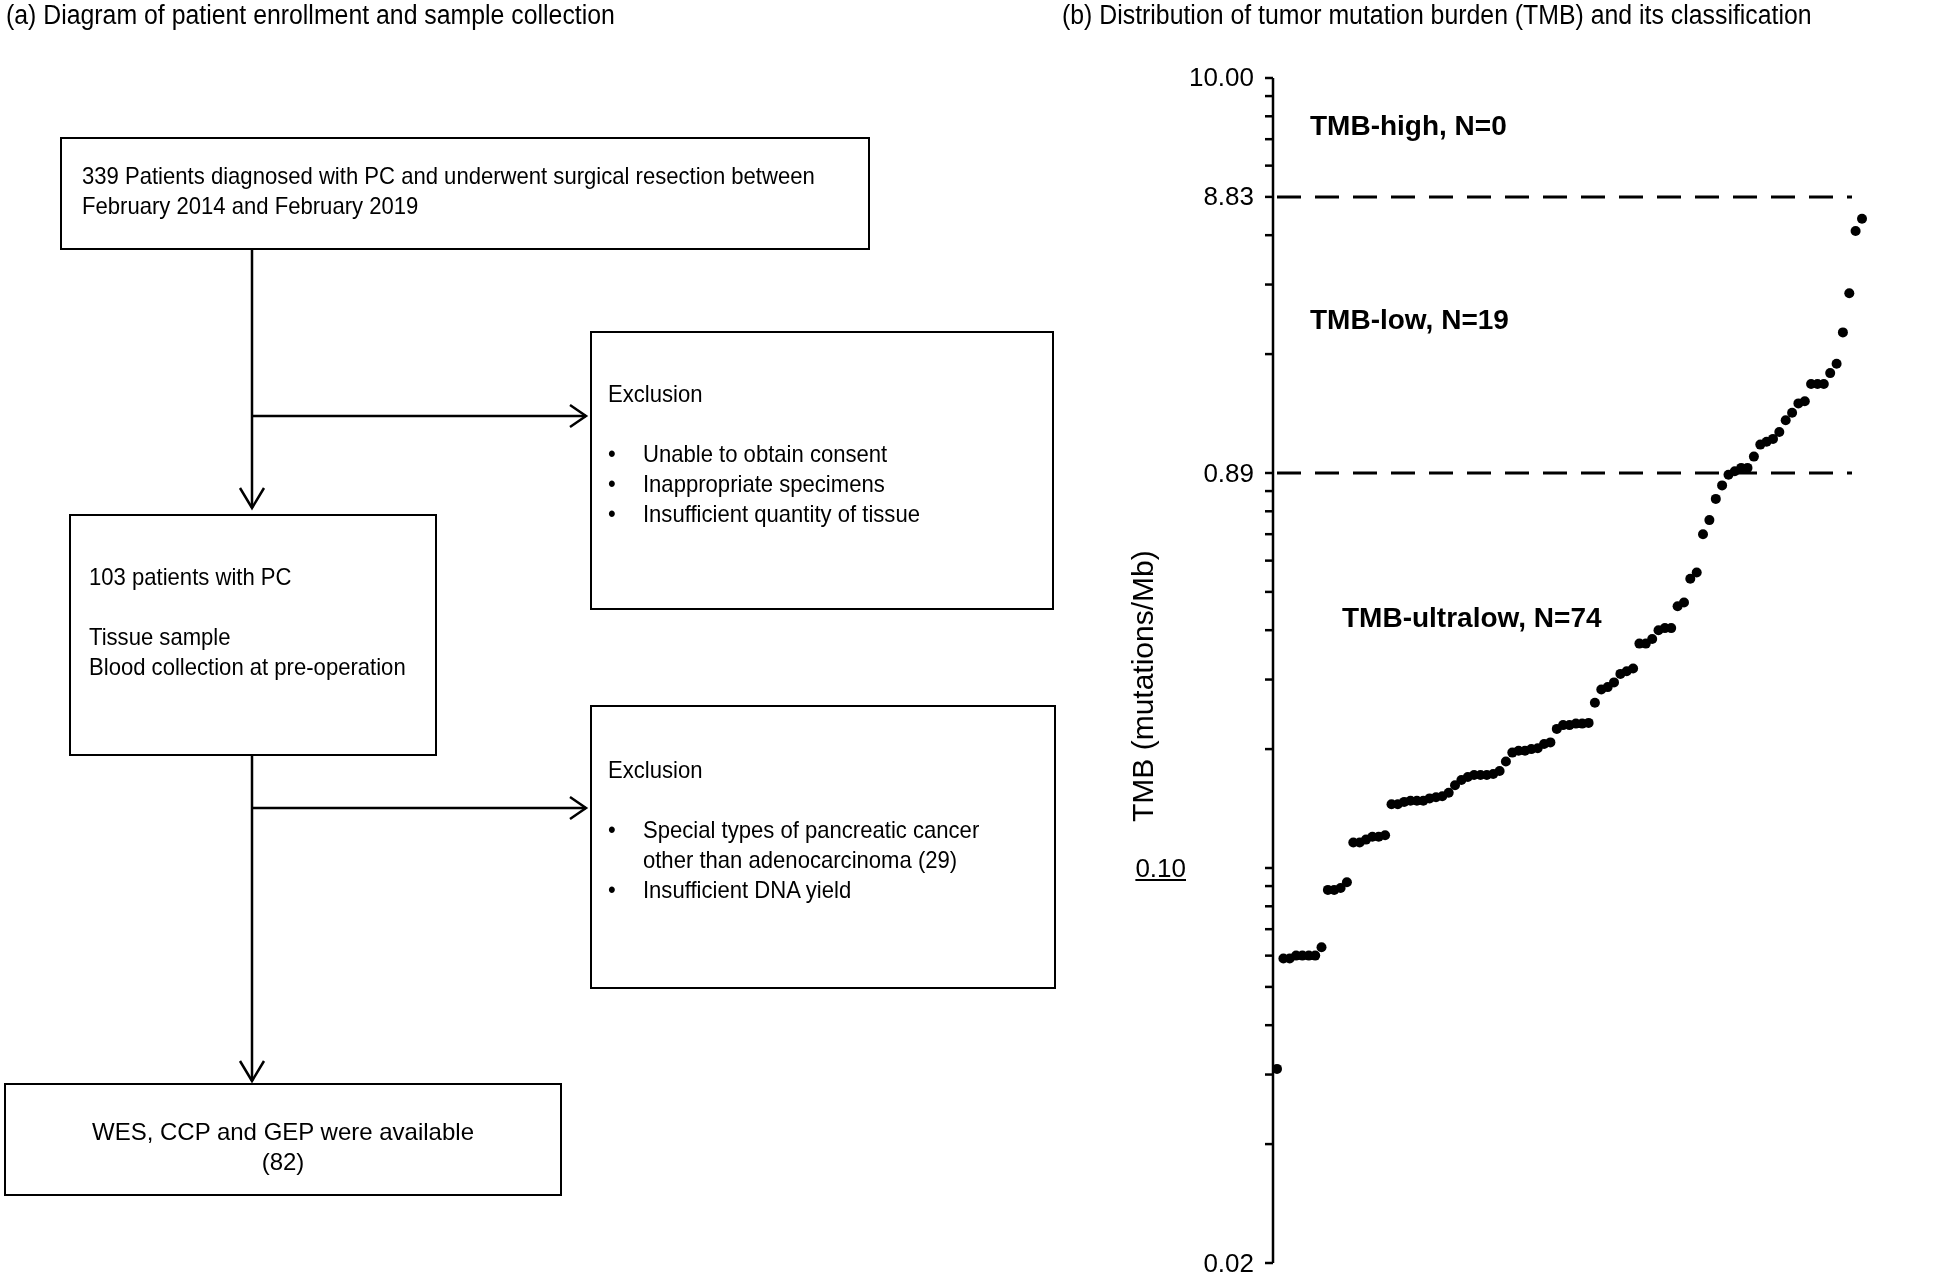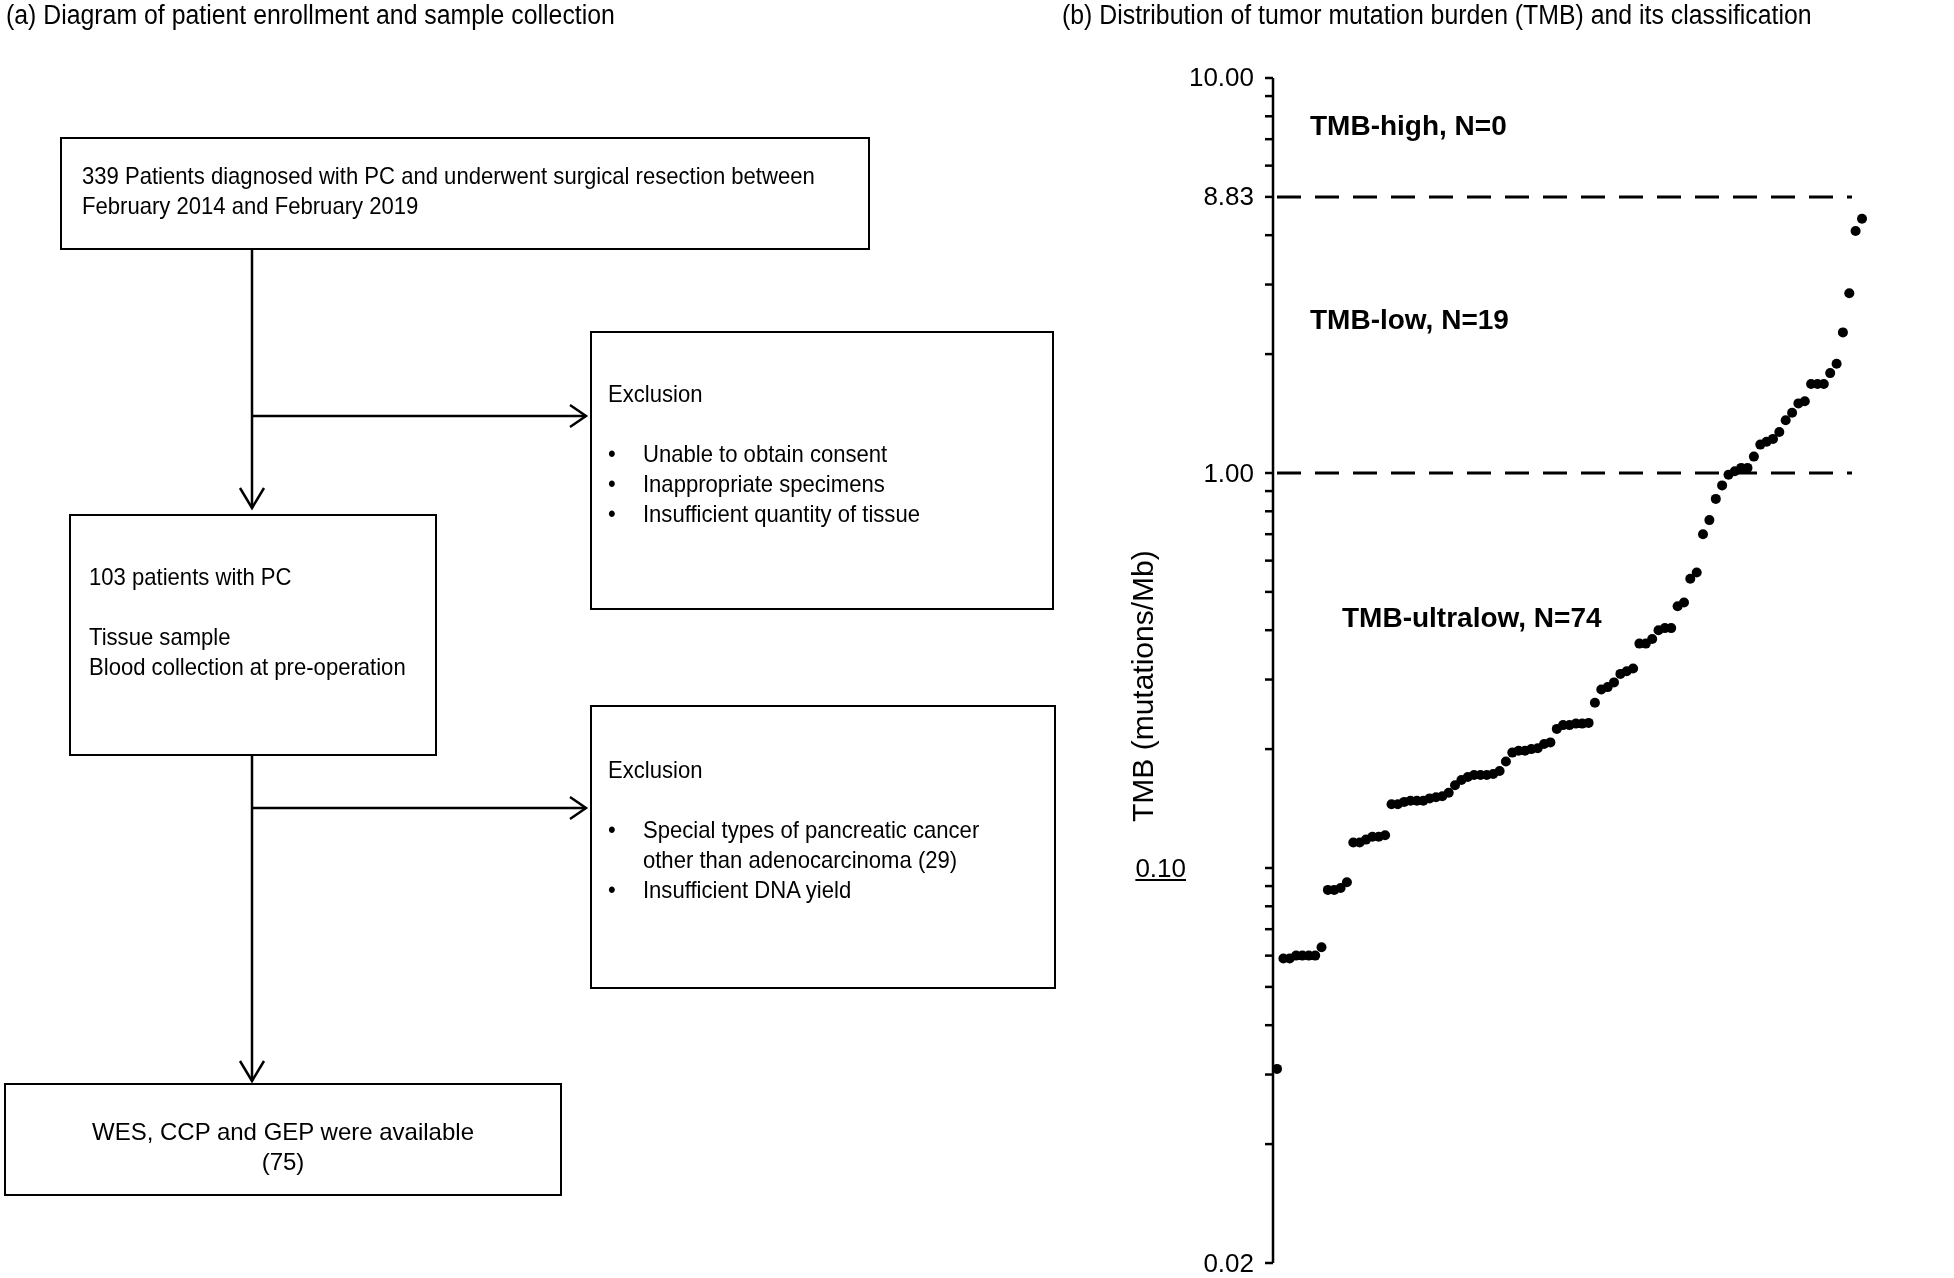--- a/index.html
+++ b/index.html
@@ -73,21 +73,21 @@
       <li class="nobullet" style="padding-left:38px;"><span>other than adenocarcinoma (29)</span></li>
       <li>Insufficient DNA yield</li>
     </ul>
   </div>
 </div>
 <style>.box li.nobullet::before{content:"";}</style>
 
 <div class="box" style="left:4px;top:1083px;width:558px;height:113px;">
   <div style="position:absolute;left:0;right:0;top:20px;text-align:center;margin-top:12px;">
     <div>WES, CCP and GEP were available</div>
-    <div>(75)</div>
+    <div>(82)</div>
   </div>
 </div>
 
 <svg id="chart" width="1954" height="1278">
   <g id="axis" stroke="#000" stroke-width="2.5" fill="none">
       <line x1="1273" y1="78" x2="1273" y2="1263"></line>
       <line x1="1265" y1="1263" x2="1273" y2="1263"></line>
       <line x1="1265" y1="1144.0931517127274" x2="1273" y2="1144.0931517127274"></line>
       <line x1="1265" y1="1074.5371043857335" x2="1273" y2="1074.5371043857335"></line>
       <line x1="1265" y1="1025.1863034254548" x2="1273" y2="1025.1863034254548"></line>
@@ -212,21 +212,21 @@
       <circle cx="1836.6" cy="363.8" r="5"></circle>
       <circle cx="1842.9" cy="332.4" r="5"></circle>
       <circle cx="1849.3" cy="293.3" r="5"></circle>
       <circle cx="1855.6" cy="231.0" r="5"></circle>
       <circle cx="1862.0" cy="218.8" r="5"></circle>
     </g>
 </svg>
 
 <div class="tick-label" style="left:1164px;top:62px;">10.00</div>
 <div class="tick-label" style="left:1164px;top:181px;">8.83</div>
-<div class="tick-label" style="left:1164px;top:458px;">1.00</div>
+<div class="tick-label" style="left:1164px;top:458px;">0.89</div>
 <div class="tick-label" style="left:1096px;top:853px;text-decoration:underline;">0.10</div>
 <div class="tick-label" style="left:1164px;top:1248px;">0.02</div>
 
 <div class="ylabel" style="left:1126px;top:822px;">TMB (mutations/Mb)</div>
 
 <div class="chart-label" style="left:1310px;top:110px;">TMB-high, N=0</div>
 <div class="chart-label" style="left:1310px;top:304px;">TMB-low, N=19</div>
 <div class="chart-label" style="left:1342px;top:602px;">TMB-ultralow, N=74</div>
 
 </body></html>

